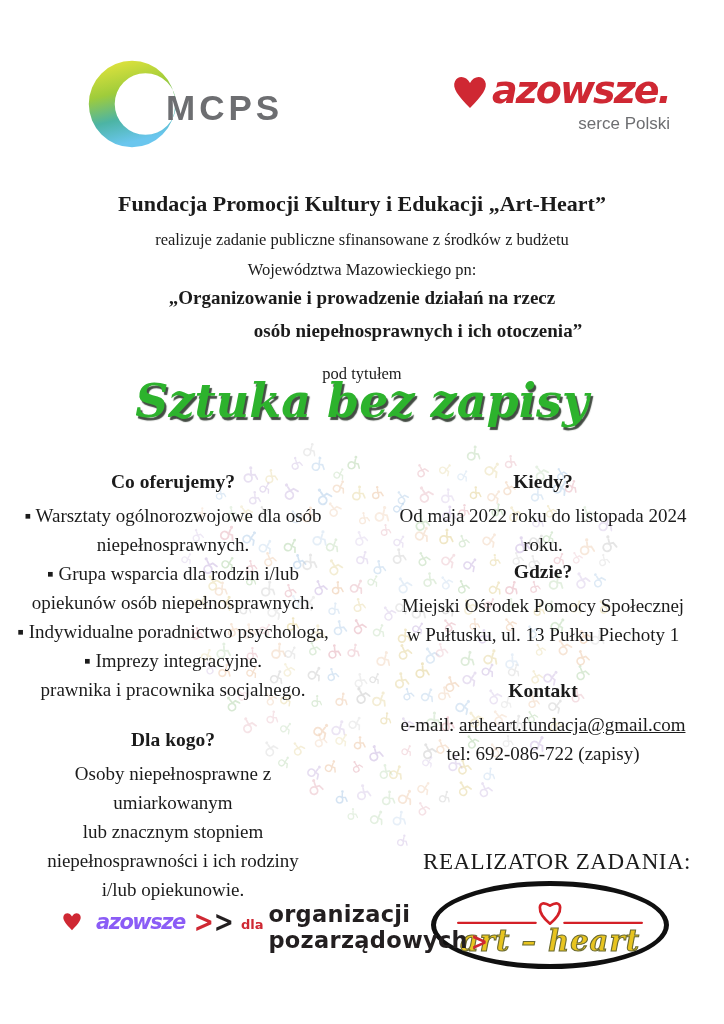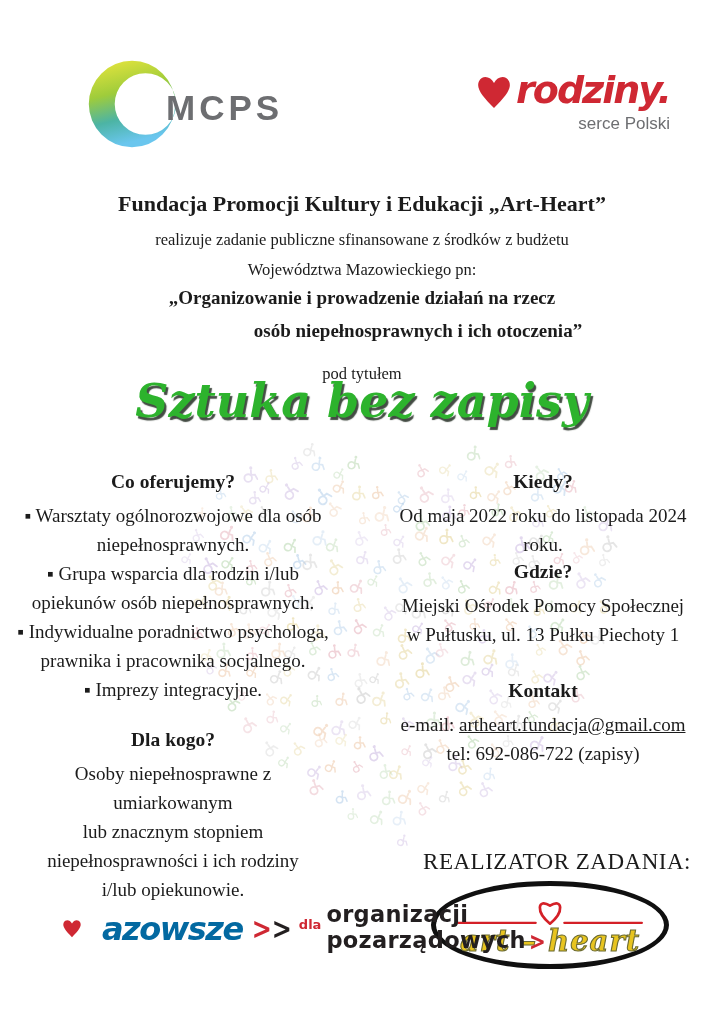--- a/index.html
+++ b/index.html
@@ -42,22 +42,22 @@
   .ah-logo{left:431px;top:881px;width:238px;height:88px;border:5px solid #101010;
            border-radius:50%;box-sizing:border-box;background:#fff;display:flex;
            flex-direction:column;align-items:center;justify-content:center;z-index:2;}
   .ah-text{font-family:"DejaVu Serif",serif;font-weight:bold;font-style:italic;
            font-size:29px;color:#e8c41f;-webkit-text-stroke:1.1px #6b6b33;
            letter-spacing:1px;margin-top:-4px;line-height:30px;}
 
   .ngo-logo{left:60px;top:901px;display:flex;align-items:flex-start;z-index:2;
             font-family:"DejaVu Sans",sans-serif;}
   .ngo-brand{display:flex;align-items:center;margin-top:9px;}
-  .ngo-name{font-weight:bold;font-style:italic;font-size:32px;color:#0369a1;
-            letter-spacing:-1.5px;margin-left:18px;}
+  .ngo-name{font-weight:bold;font-style:italic;font-size:21px;color:#8b5cf6;
+            letter-spacing:-1.5px;margin-left:12px;}
   .chev{font-weight:bold;font-size:24px;line-height:24px;transform:scaleY(1.25);display:inline-block;}
   .chev.red{color:#cf2833;}
   .chev.dark{color:#231f20;}
   .ngo-dla{color:#cf2833;font-weight:bold;font-size:13px;margin:16px 5px 0 7px;}
   .ngo-col{font-weight:bold;font-size:22.5px;color:#231f20;line-height:26px;letter-spacing:0.3px;}
 
   
   #watermark{left:170px;top:432px;width:445px;height:455px;z-index:1;pointer-events:none;}
   .wc{position:absolute;line-height:0;}
 </style>
@@ -1846,42 +1846,42 @@
       <path fill="url(#mcpsg)" fill-rule="evenodd" d="M50,5 a45,45 0 1,0 0,90 a45,45 0 1,0 0,-90 Z M64,18 a32,32 0 1,1 0,64 a32,32 0 1,1 0,-64 Z"></path>
     </svg>
     <span class="mcps-text">MCPS</span>
   </div>
 
   <div class="abs mazowsze">
     <div class="mz-row">
       <svg width="42" height="40" viewBox="0 0 24 24" style="margin:3px 1px 0 0">
         <path fill="#cf2833" d="M12 21 C5 14 1 9 3 5 C5 1 10 2 12 6 C14 2 19 1 21 5 C23 9 19 14 12 21 Z"></path>
       </svg>
-      <span class="mz-name">rodziny.</span>
+      <span class="mz-name">azowsze.</span>
     </div>
     <div class="mz-tag">serce Polski</div>
   </div>
 
   <div class="abs ctr org-title">Fundacja Promocji Kultury i Edukacji „Art-Heart”</div>
   <div class="abs ctr intro1">realizuje zadanie publiczne sfinansowane z środków z budżetu</div>
   <div class="abs ctr intro2">Województwa Mazowieckiego pn:</div>
   <div class="abs ctr task1">„Organizowanie i prowadzenie działań na rzecz</div>
   <div class="abs ctr task2">osób niepełnosprawnych i ich otoczenia”</div>
   <div class="abs ctr under">pod tytułem</div>
   <div class="abs ctr main-title">Sztuka bez zapisy</div>
 
   <div class="abs ctr col-l" style="top:471px">
     <div class="sec-h">Co oferujemy?</div>
     <div class="sec-line">▪ Warsztaty ogólnorozwojowe dla osób</div>
     <div class="sec-line">niepełnosprawnych.</div>
     <div class="sec-line">▪ Grupa wsparcia dla rodzin i/lub</div>
     <div class="sec-line">opiekunów osób niepełnosprawnych.</div>
     <div class="sec-line">▪ Indywidualne poradnictwo psychologa,</div>
+    <div class="sec-line">▪ Imprezy integracyjne.</div>
     <div class="sec-line">prawnika i pracownika socjalnego.</div>
-    <div class="sec-line">▪ Imprezy integracyjne.</div>
   </div>
 
   <div class="abs ctr col-l" style="top:729px">
     <div class="sec-h">Dla kogo?</div>
     <div class="sec-line">Osoby niepełnosprawne z umiarkowanym</div>
     <div class="sec-line">lub znacznym stopniem</div>
     <div class="sec-line">niepełnosprawności i ich rodziny</div>
     <div class="sec-line">i/lub opiekunowie.</div>
   </div>
 

